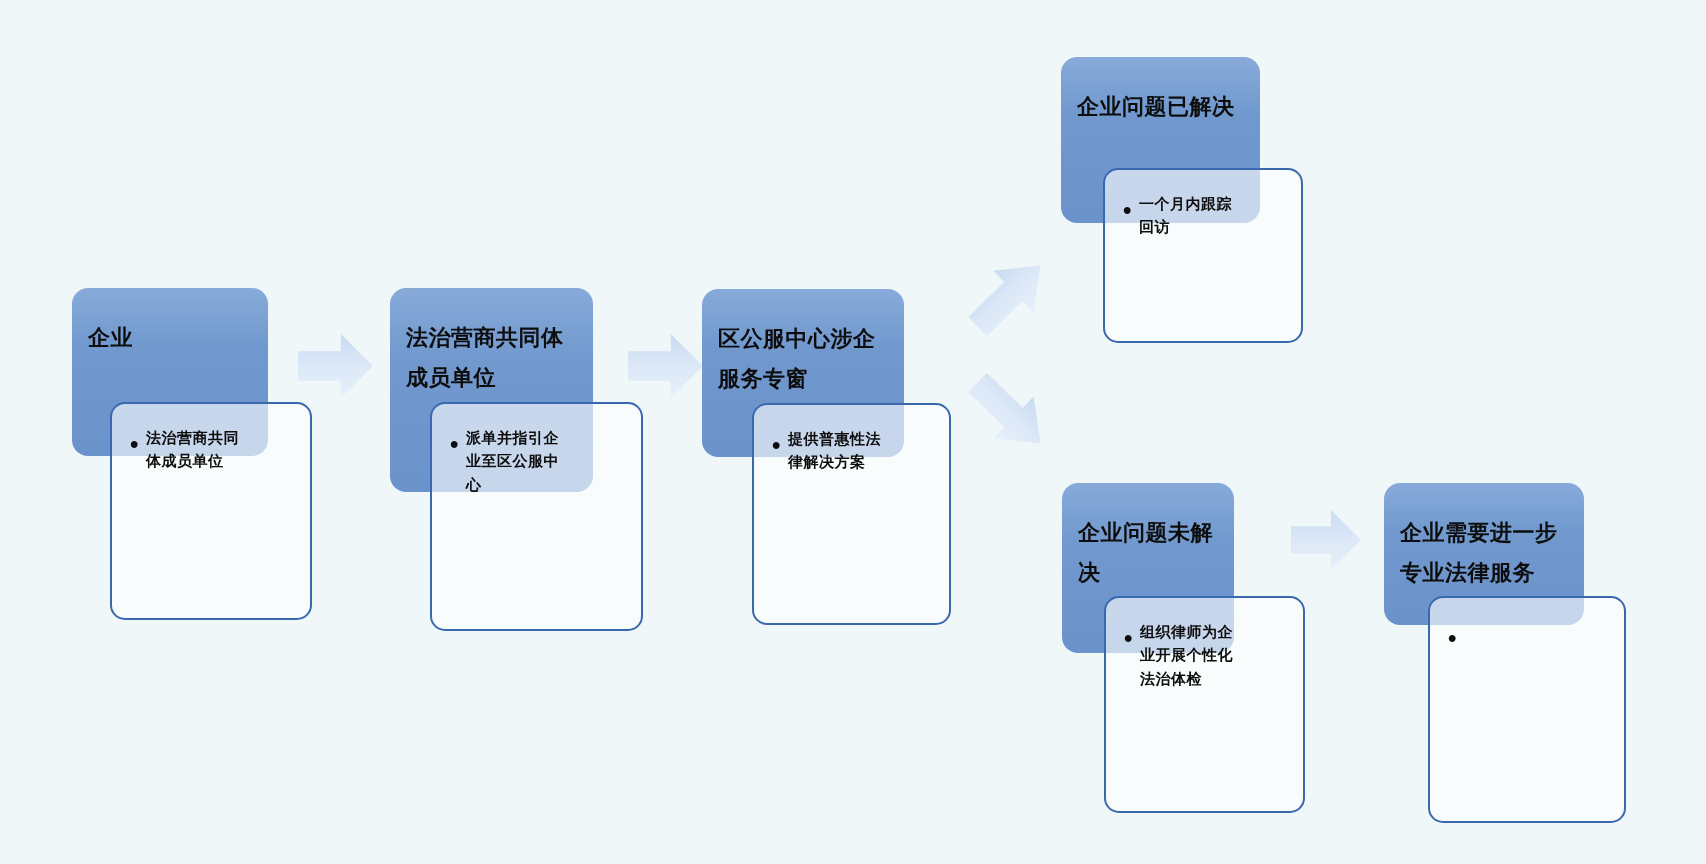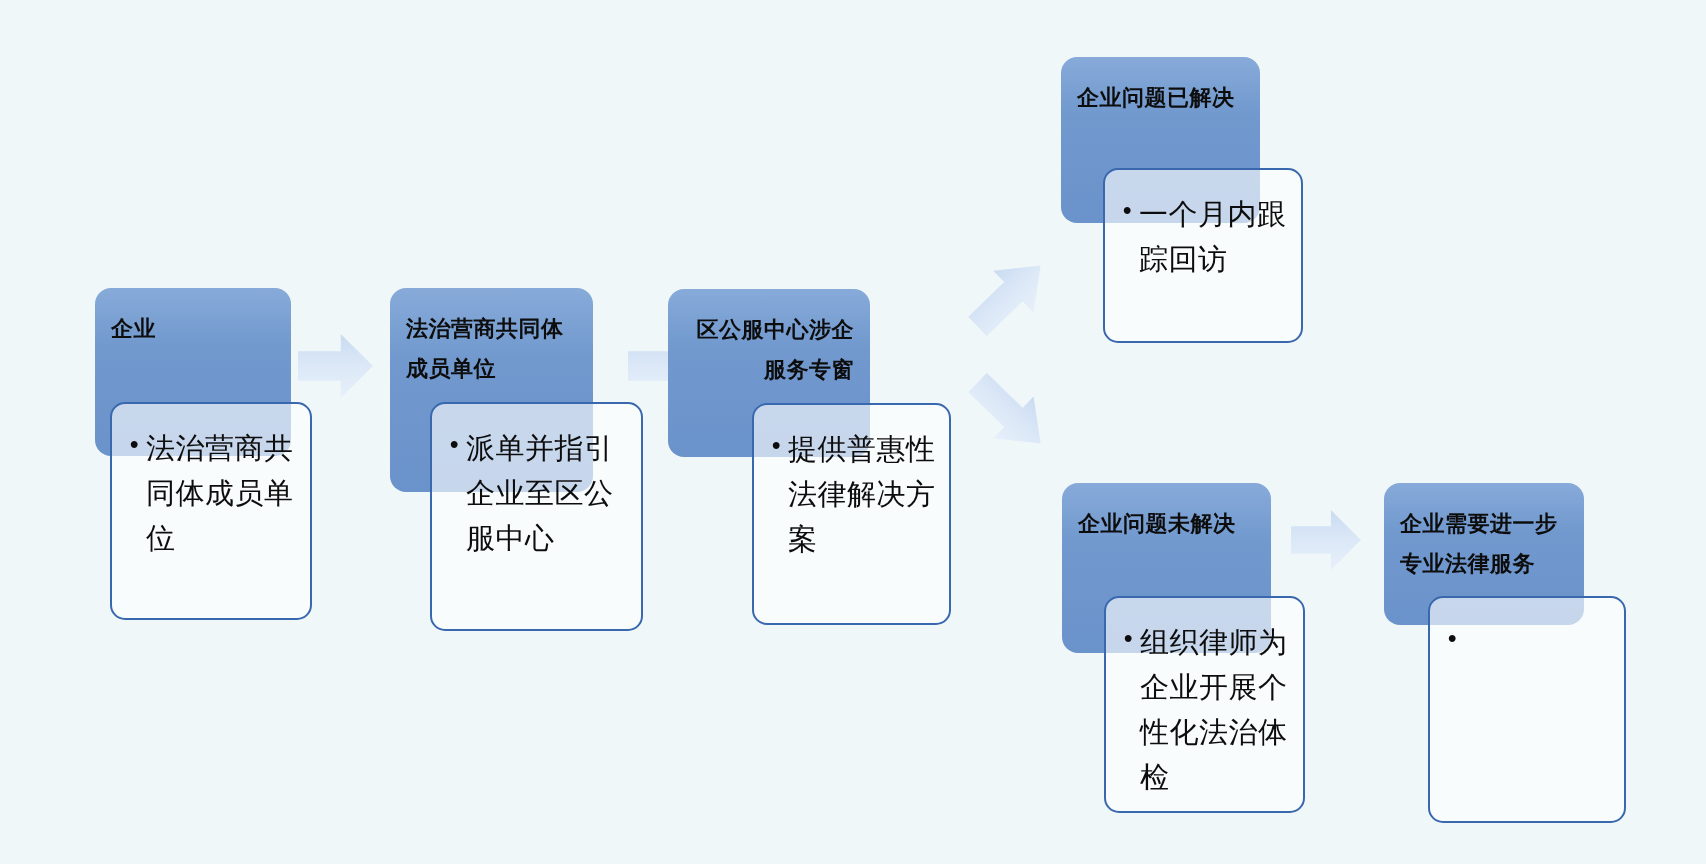--- a/index.html
+++ b/index.html
@@ -15,21 +15,21 @@
   .hdr{
     position:absolute;
     background:linear-gradient(180deg,#8aadd b 0%,#6b93cb 100%);
     background:linear-gradient(180deg,#87aad9 0%,#7199ce 35%,#6b93cb 100%);
     border-radius:16px;
     z-index:2;
     color:#0d0d0d;
   }
   .hdr .title{
     font-size:22px;font-weight:bold;line-height:1.82;
-    padding:21px 16px 0 16px;
+    padding:30px 16px 0 16px;
     letter-spacing:0.5px;
   }
   
   .bdy{
     position:absolute;
     background:rgba(255,255,255,0.62);
     border:2.5px solid #3a68ae;
     border-radius:15px;
     z-index:3;
     color:#0d0d0d;
@@ -37,51 +37,51 @@
   }
   .bullet-row{
     display:flex;
     padding:22px 8px 0 18px;
   }
   .bullet-dot{
     font-size:24px;font-weight:bold;line-height:1.5;
     width:16px;flex:0 0 16px;
   }
   .bullet-text{
-    font-size:29px;font-weight:normal;line-height:1.55;
+    font-size:15px;font-weight:bold;line-height:1.55;
     width:6.3em;
     letter-spacing:0.5px;
   }
   
   .arrow{
     position:absolute;
     background:linear-gradient(180deg,#c9dbf2 0%,#dce8f7 50%,#e7f0fb 100%);
     clip-path:polygon(0 27%,57% 27%,57% 0,100% 50%,57% 100%,57% 73%,0 73%);
     z-index:1;
   }
 
   
-  #n1h{left:72px;top:288px;width:196px;height:168px;margin-left:23px;}
+  #n1h{left:72px;top:288px;width:196px;height:168px;}
   #n1b{left:110px;top:402px;width:202px;height:218px;}
   #a1 {left:298px;top:334px;width:75px;height:64px;}
 
   #n2h{left:390px;top:288px;width:203px;height:204px;}
   #n2b{left:430px;top:402px;width:213px;height:229px;}
   #a2 {left:628px;top:334px;width:75px;height:64px;}
 
-  #n3h{left:668px;top:289px;width:202px;height:168px;text-align:right;}
+  #n3h{left:702px;top:289px;width:202px;height:168px;}
   #n3b{left:752px;top:403px;width:199px;height:222px;}
 
   #aUp{left:965px;top:267px;width:88px;height:58px;transform:rotate(-44deg);}
   #aDn{left:965px;top:384px;width:88px;height:58px;transform:rotate(44deg);}
 
   #n4h{left:1061px;top:57px;width:199px;height:166px;}
   #n4b{left:1103px;top:168px;width:200px;height:175px;}
 
-  #n5h{left:1062px;top:483px;width:209px;height:170px;}
+  #n5h{left:1062px;top:483px;width:172px;height:170px;}
   #n5b{left:1104px;top:596px;width:201px;height:217px;}
   #a3 {left:1291px;top:510px;width:70px;height:60px;}
 
   #n6h{left:1384px;top:483px;width:200px;height:142px;}
   #n6b{left:1428px;top:596px;width:198px;height:227px;}
 </style>
 </head>
 <body>
 
 <div class="canvas">

